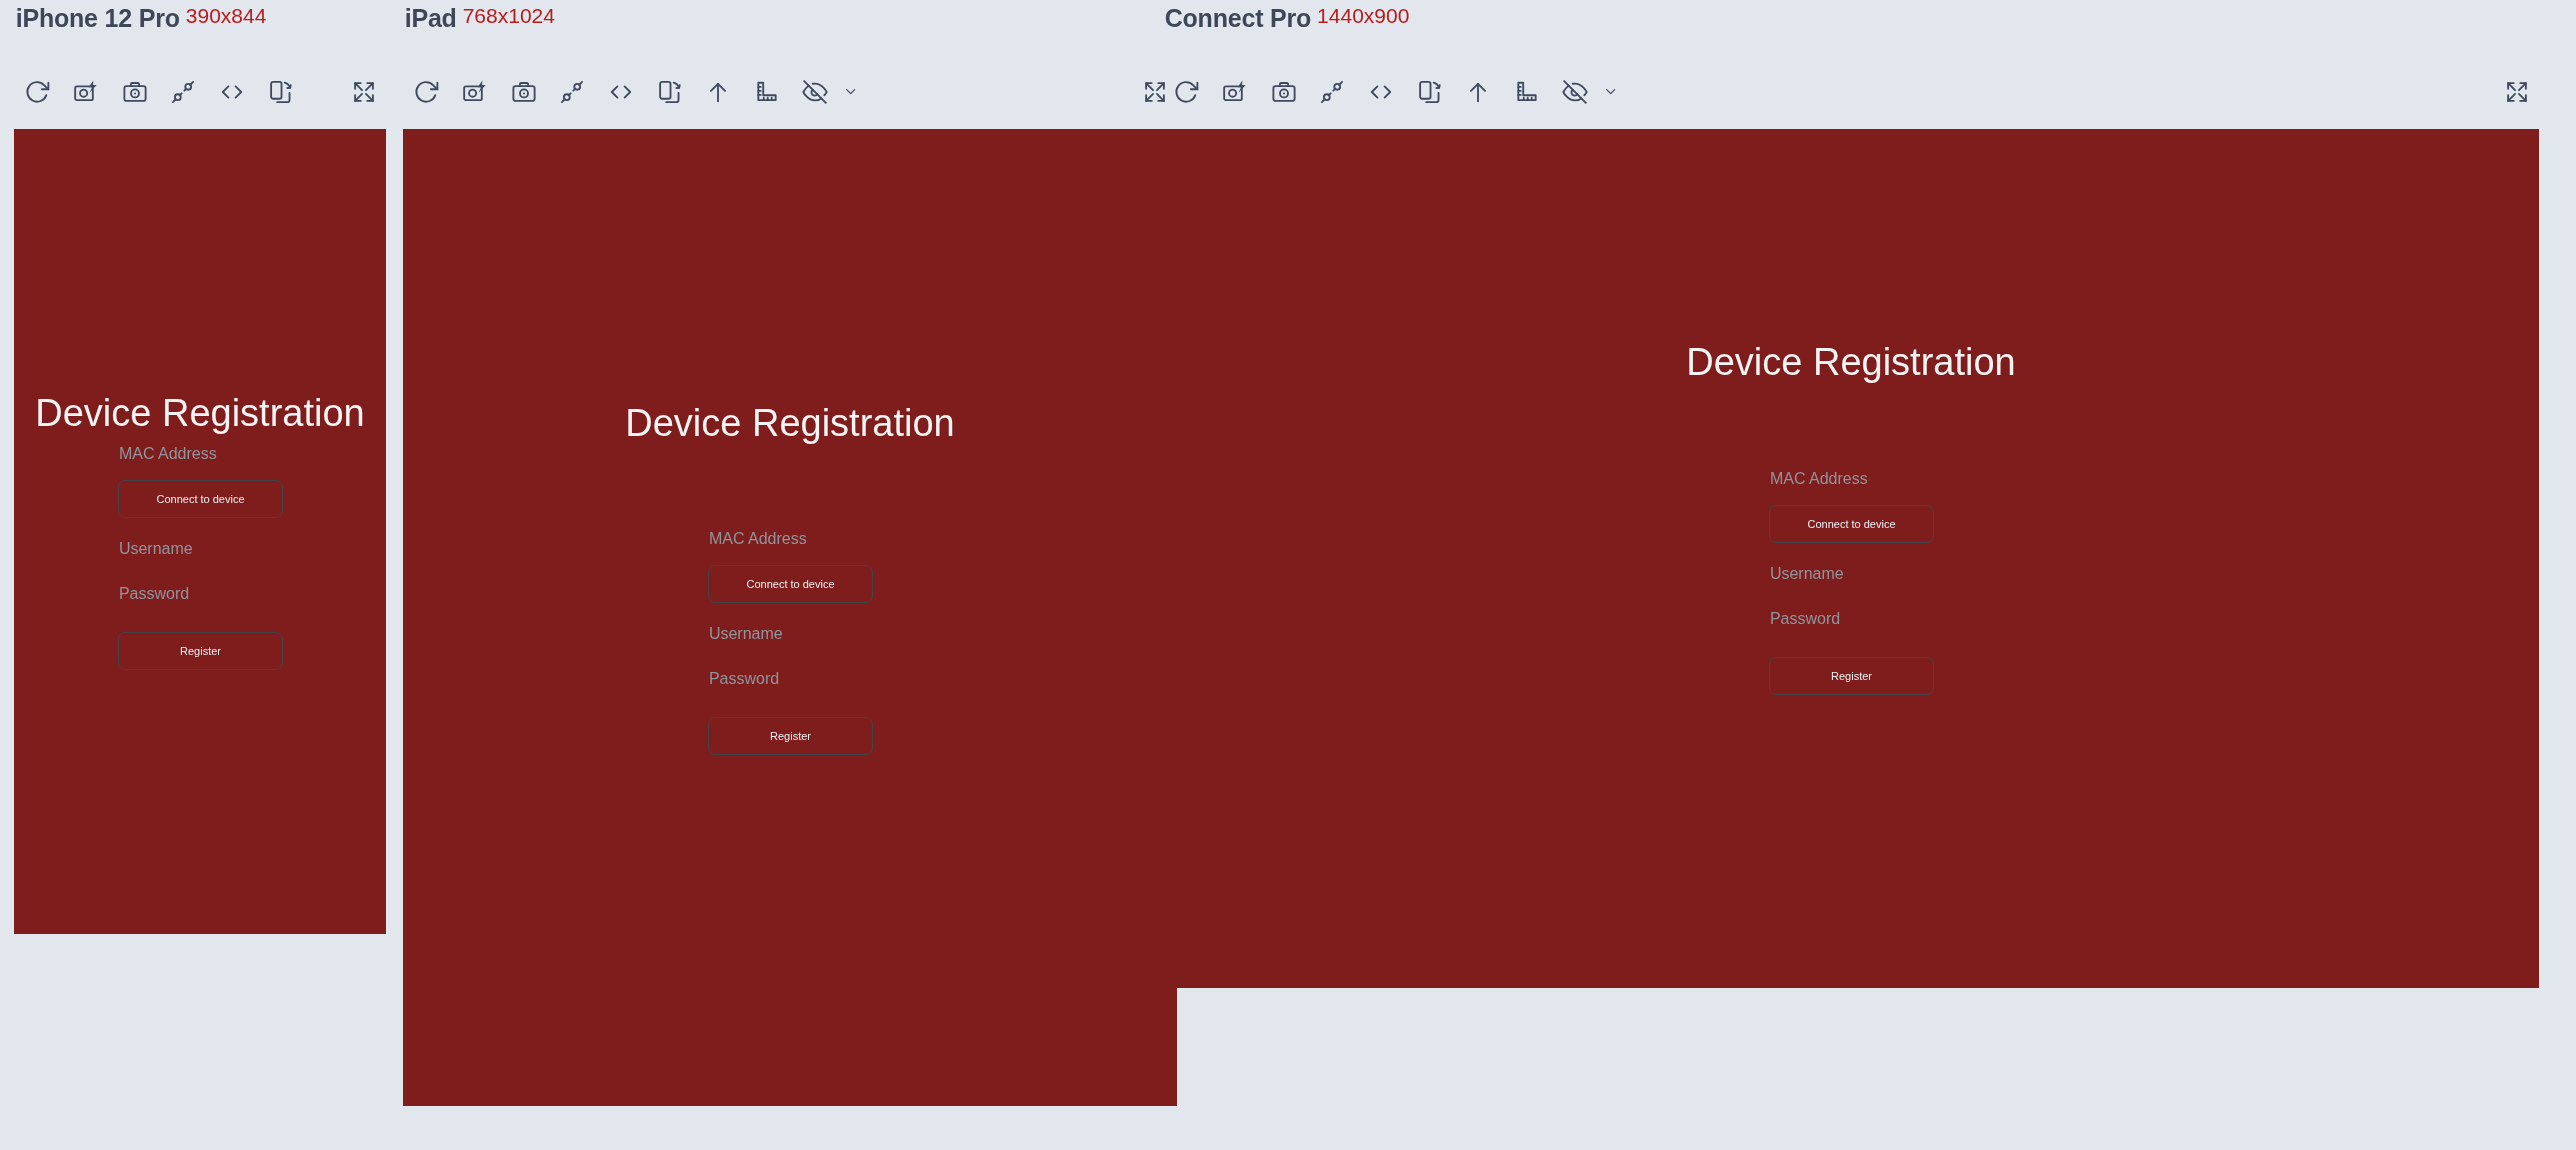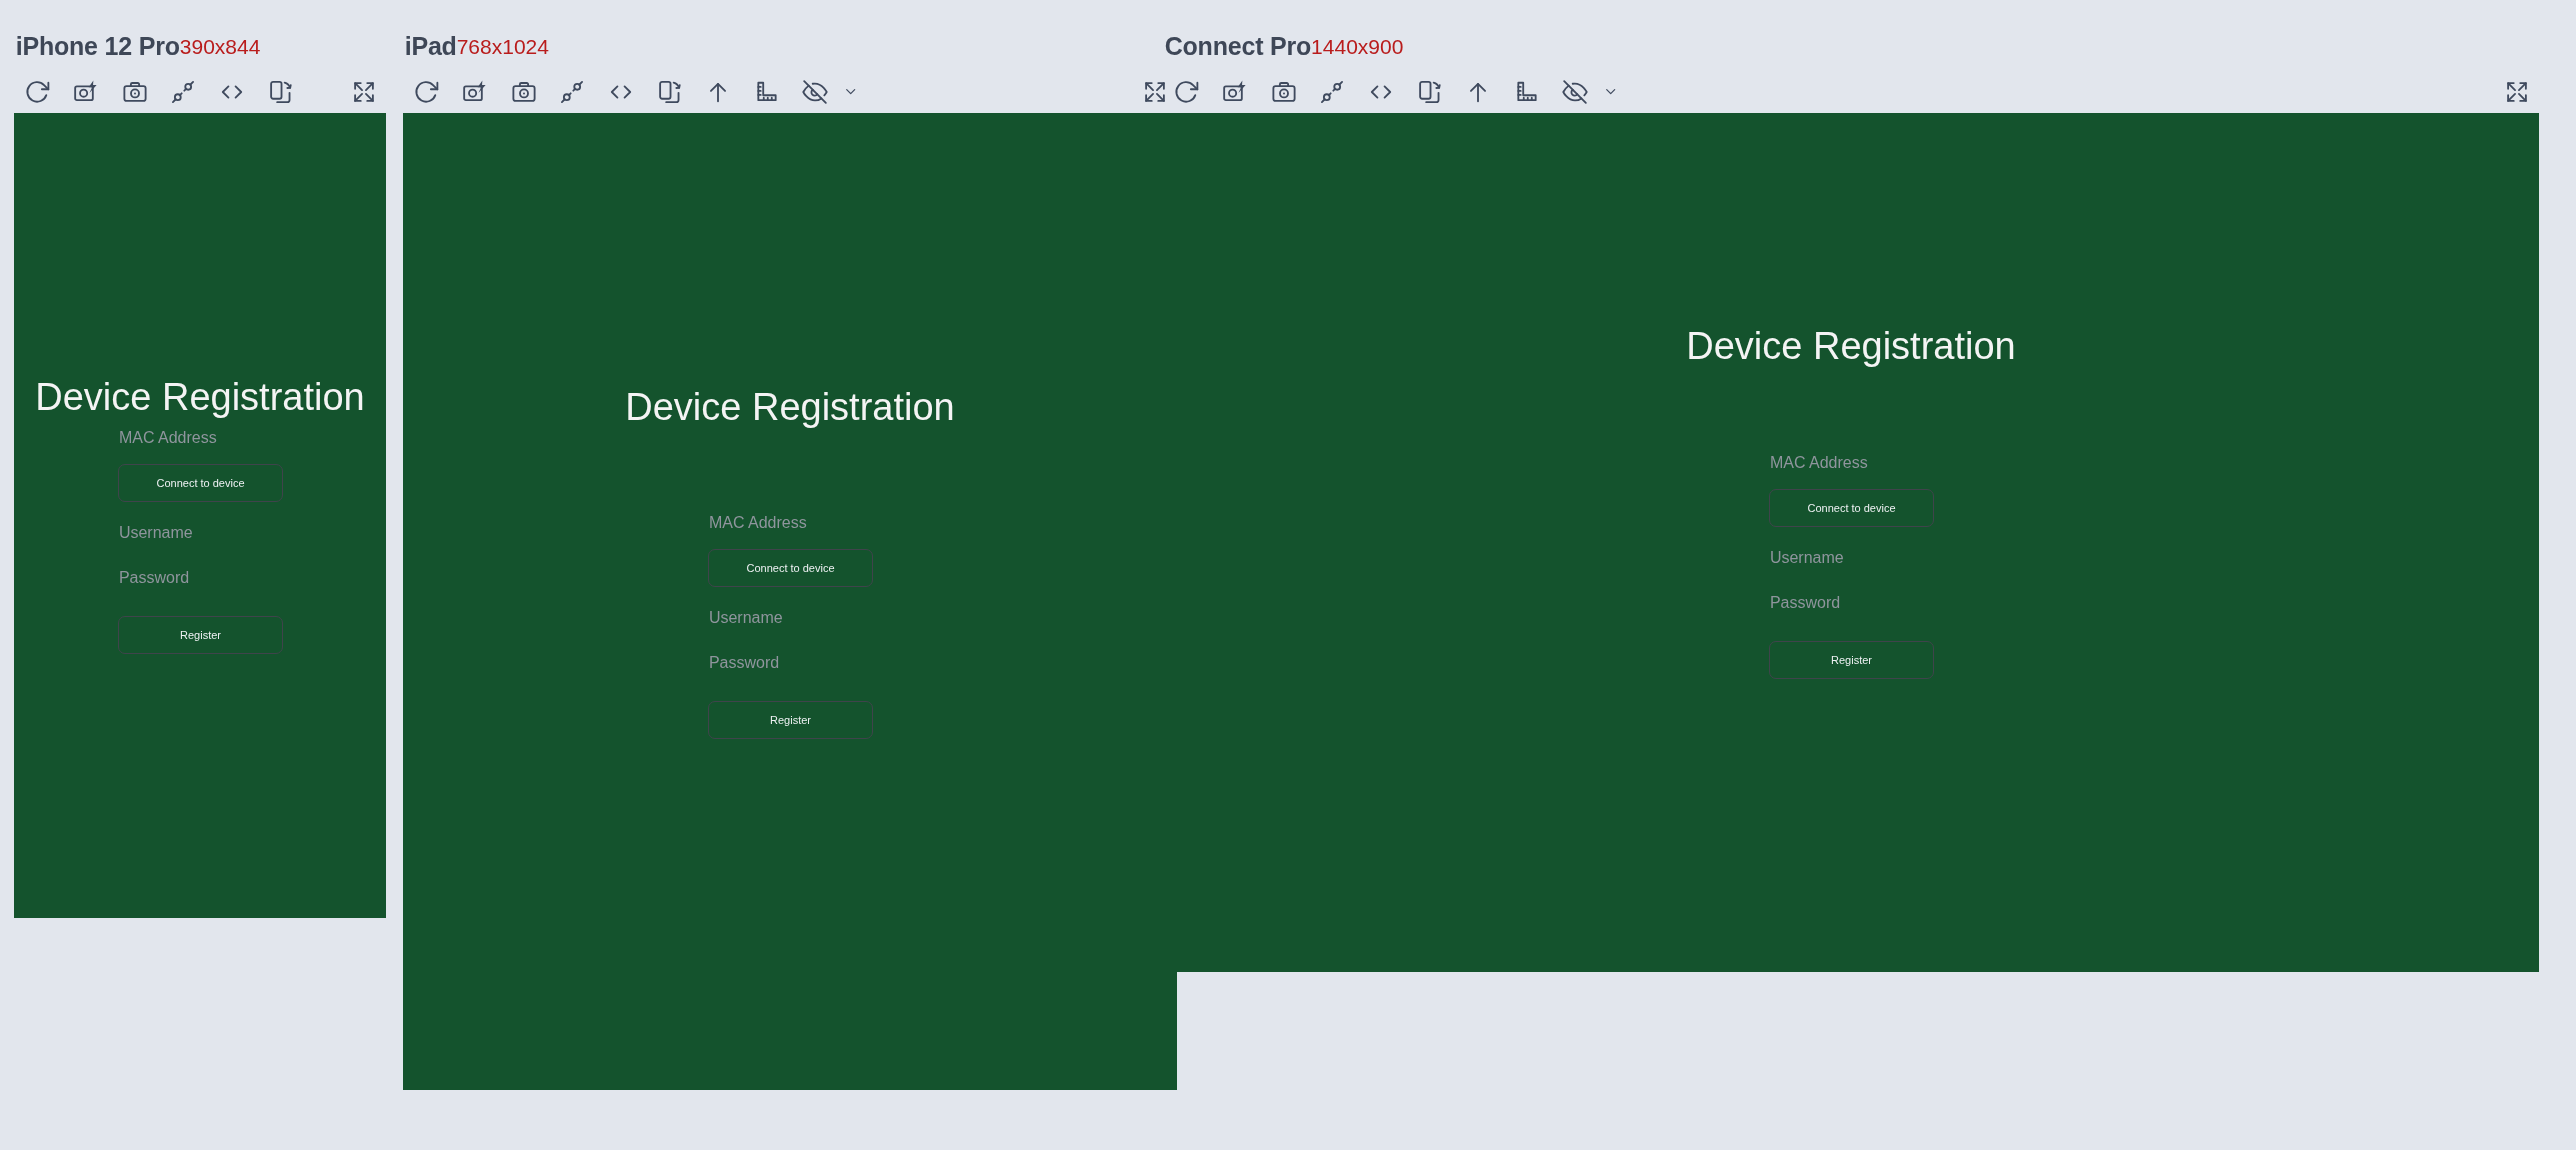--- a/index.html
+++ b/index.html
@@ -9,22 +9,22 @@
     font-family:"Liberation Sans", sans-serif;
     position:relative;
     overflow:hidden;
   }
   .stage { position:absolute; inset:0; }
 
   .device { position:absolute; top:0; }
 
   
   .dev-header {
-    position:absolute; top:32px; left:1.7px;
-    display:flex; align-items:center; white-space:nowrap;
+    position:absolute; top:4px; left:1.7px;
+    display:flex; align-items:flex-start; gap:6px; white-space:nowrap;
   }
   .dev-name { font-size:25px; font-weight:700; color:#3e4757; letter-spacing:-0.2px; }
   .dev-res  { font-size:21px; font-weight:400; color:#b91c1c; }
 
   
   .toolbar {
     position:absolute; top:77px; left:10.4px; right:0; height:29.5px;
     display:flex; align-items:center; gap:22.6px;
   }
   .tbtn {
@@ -33,22 +33,22 @@
     color:#3f4a5e; display:flex; align-items:center; justify-content:center;
   }
   .tbtn svg { width:26px; height:26px; stroke:currentColor; fill:none;
               stroke-width:1.7; stroke-linecap:round; stroke-linejoin:round; }
   .tbtn.chev { width:17.4px; margin-left:-8.7px; }
   .tbtn.chev svg { width:19px; height:19px; }
   .tbtn.fullscreen { position:absolute; right:8.7px; top:1.7px; }
 
   
   .screen {
-    position:absolute; left:0; top:113px; width:100%;
-    background:#14532d; overflow:hidden;
+    position:absolute; left:0; top:129px; width:100%;
+    background:#7f1d1d; overflow:hidden;
   }
   .page-title {
     position:absolute; left:0; right:0; text-align:center;
     font-size:38px; line-height:42px; font-weight:400; color:#f4f4f4;
   }
   .form { position:absolute; left:50%; margin-left:-82px; width:165px; height:229px; }
   .flabel {
     position:absolute; left:0.9px; font-size:16px; line-height:17.4px; color:#8f959d;
   }
   .fbtn {

